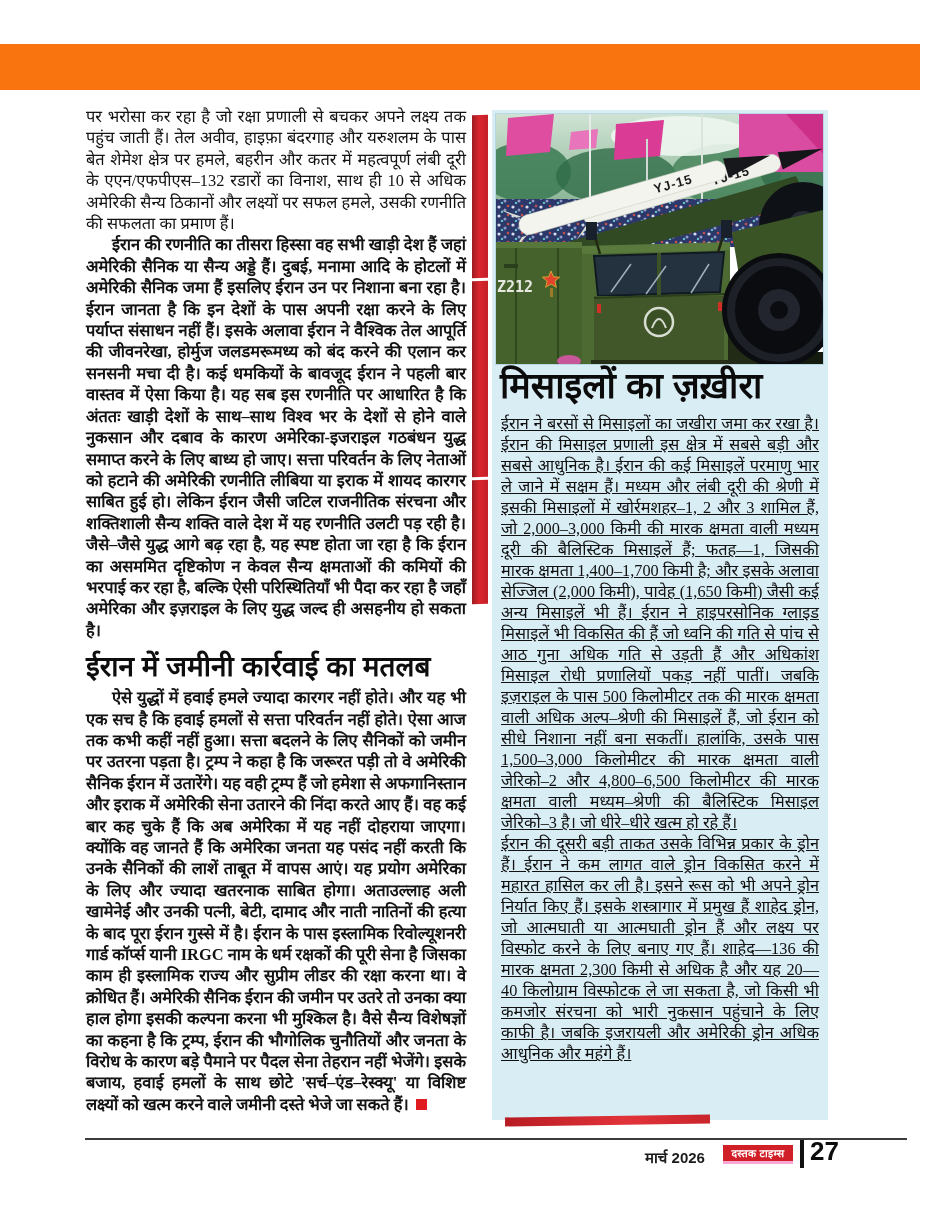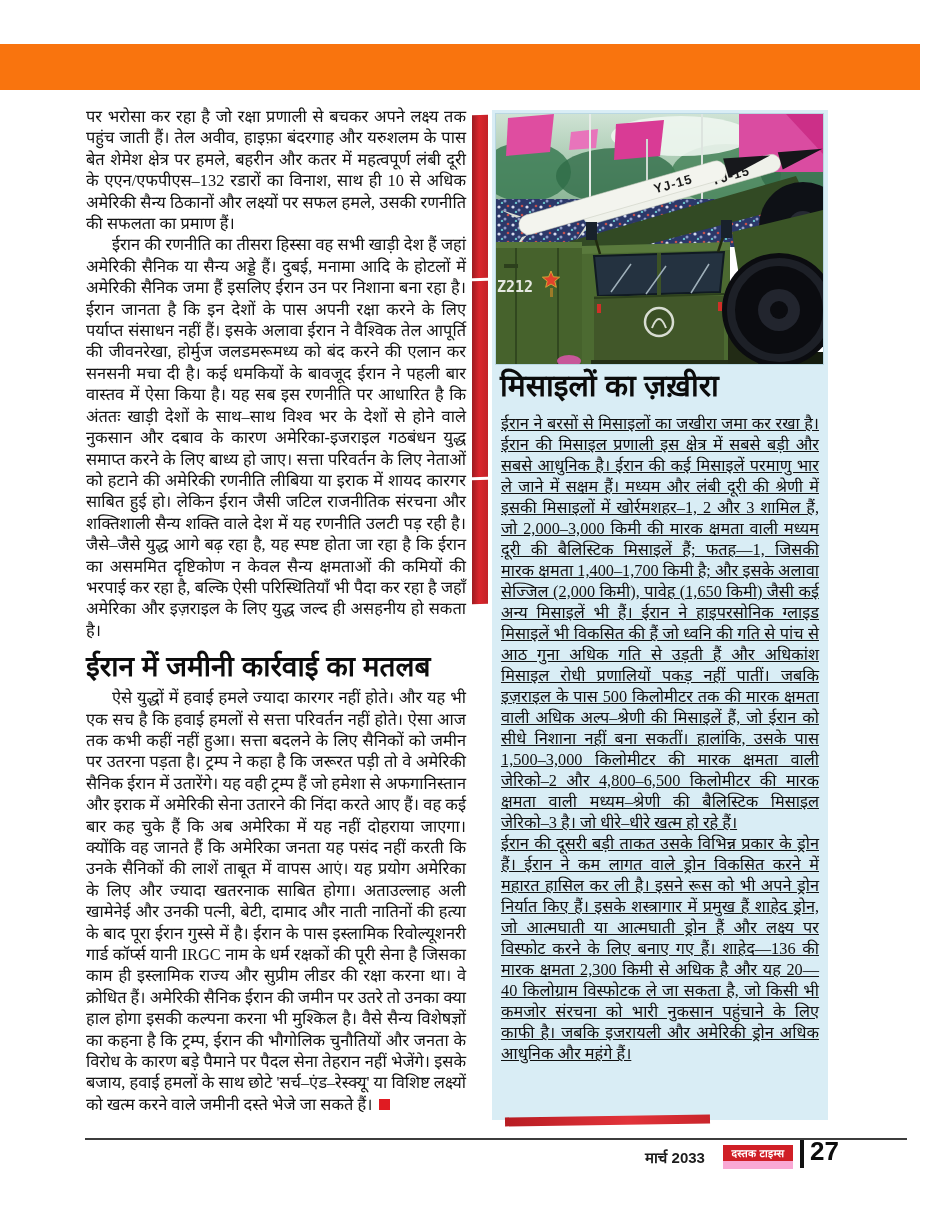--- a/index.html
+++ b/index.html
@@ -5,51 +5,51 @@
   html,body{margin:0;padding:0;background:#ffffff;}
   .page{position:relative;width:945px;height:1223px;background:#ffffff;overflow:hidden;
         font-family:"Liberation Serif","DejaVu Serif",serif;color:#141414;}
 
   .orange-bar{position:absolute;left:0;top:44px;width:920px;height:46px;background:#f9740e;}
 
   
   .left-col{position:absolute;left:86px;top:106px;width:380px;
             font-size:16.4px;line-height:21.4px;text-align:justify;color:#131313;}
   .left-col p{margin:0;}
-  .left-col p.indent{text-indent:26px;}
+  .left-col p.indent{text-indent:26px;font-weight:bold;}
   .section-heading{font-family:"Liberation Sans","DejaVu Sans",sans-serif;font-weight:700;
                    font-size:28px;line-height:25px;margin:13px 0 8px 0;text-align:left;color:#0d0d0d;}
   .end-mark{display:inline-block;width:11px;height:11px;background:#e01b22;margin-left:7px;}
 
   
   .divider{position:absolute;left:472px;top:115px;width:16px;}
   .divider .seg{width:16px;background:linear-gradient(90deg,#9c1b20,#da262d 45%,#c22127);
                 margin-bottom:3px;transform:skewY(-2deg);}
   .divider .s1{height:163px;} .divider .s2{height:196px;} .divider .s3{height:124px;}
 
   
   .sidebar{position:absolute;left:492px;top:110px;width:336px;height:1010px;background:#d9edf5;}
   .photo-frame{position:absolute;left:4px;top:4px;width:327px;height:250px;background:#ffffff;
                outline:1px solid #b9d7e2;}
   .sidebar-heading{position:absolute;left:8px;top:258px;width:322px;
                    font-family:"Liberation Sans","DejaVu Sans",sans-serif;font-weight:700;
-                   font-size:30px;line-height:36px;color:#0b0b0b;}
+                   font-size:36px;line-height:36px;color:#0b0b0b;}
   .sidebar-text{position:absolute;left:9px;top:303px;width:318px;
                 font-size:16.3px;line-height:21px;text-align:justify;color:#101010;}
   .sidebar-text p{margin:0;text-decoration:underline;}
 
   .red-stroke{position:absolute;left:505px;top:1116px;width:205px;height:9px;
               background:linear-gradient(90deg,#b71c22,#e2333a 60%,#c9252b);transform:rotate(-0.8deg);}
 
   
   .footer-rule{position:absolute;left:85px;top:1138px;width:822px;height:2px;background:#3c3c3c;}
   .footer-date{position:absolute;left:645px;top:1147px;font-family:"Liberation Sans","DejaVu Sans",sans-serif;
                font-weight:700;font-size:15px;color:#1c1c1c;}
   .magazine-badge{position:absolute;left:723px;top:1145px;width:70px;height:16px;background:#d01f26;
-                  border-bottom:8px solid #f9a8d4;color:#ffffff;text-align:center;
+                  border-bottom:3px solid #f9a8d4;color:#ffffff;text-align:center;
                   font-family:"Liberation Sans","DejaVu Sans",sans-serif;font-weight:700;
                   font-size:10.5px;line-height:16px;letter-spacing:.3px;white-space:nowrap;overflow:hidden;}
   .footer-sep{position:absolute;left:800px;top:1140px;width:4px;height:28px;background:#111111;}
   .page-num{position:absolute;left:810px;top:1136px;font-family:"Liberation Sans","DejaVu Sans",sans-serif;
             font-weight:700;font-size:26px;color:#0d0d0d;}
 </style>
 </head>
 <body>
 
 <div class="page">
@@ -175,18 +175,18 @@
     <div class="sidebar-heading">मिसाइलों का ज़ख़ीरा</div>
     <div class="sidebar-text">
       <p>ईरान ने बरसों से मिसाइलों का जखीरा जमा कर रखा है। ईरान की मिसाइल प्रणाली इस क्षेत्र में सबसे बड़ी और सबसे आधुनिक है। ईरान की कई मिसाइलें परमाणु भार ले जाने में सक्षम हैं। मध्यम और लंबी दूरी की श्रेणी में इसकी मिसाइलों में खोर्रमशहर–1, 2 और 3 शामिल हैं, जो 2,000–3,000 किमी की मारक क्षमता वाली मध्यम दूरी की बैलिस्टिक मिसाइलें हैं; फतह—1, जिसकी मारक क्षमता 1,400–1,700 किमी है; और इसके अलावा सेज्जिल (2,000 किमी), पावेह (1,650 किमी) जैसी कई अन्य मिसाइलें भी हैं। ईरान ने हाइपरसोनिक ग्लाइड मिसाइलें भी विकसित की हैं जो ध्वनि की गति से पांच से आठ गुना अधिक गति से उड़ती हैं और अधिकांश मिसाइल रोधी प्रणालियों पकड़ नहीं पातीं। जबकि इज़राइल के पास 500 किलोमीटर तक की मारक क्षमता वाली अधिक अल्प–श्रेणी की मिसाइलें हैं, जो ईरान को सीधे निशाना नहीं बना सकतीं। हालांकि, उसके पास 1,500–3,000 किलोमीटर की मारक क्षमता वाली जेरिको–2 और 4,800–6,500 किलोमीटर की मारक क्षमता वाली मध्यम–श्रेणी की बैलिस्टिक मिसाइल जेरिको–3 है। जो धीरे–धीरे खत्म हो रहे हैं।</p>
       <p>ईरान की दूसरी बड़ी ताकत उसके विभिन्न प्रकार के ड्रोन हैं। ईरान ने कम लागत वाले ड्रोन विकसित करने में महारत हासिल कर ली है। इसने रूस को भी अपने ड्रोन निर्यात किए हैं। इसके शस्त्रागार में प्रमुख हैं शाहेद ड्रोन, जो आत्मघाती या आत्मघाती ड्रोन हैं और लक्ष्य पर विस्फोट करने के लिए बनाए गए हैं। शाहेद—136 की मारक क्षमता 2,300 किमी से अधिक है और यह 20—40 किलोग्राम विस्फोटक ले जा सकता है, जो किसी भी कमजोर संरचना को भारी नुकसान पहुंचाने के लिए काफी है। जबकि इजरायली और अमेरिकी ड्रोन अधिक आधुनिक और महंगे हैं।</p>
     </div>
   </div>
 
   <div class="red-stroke"></div>
 
   <div class="footer-rule"></div>
-  <div class="footer-date">मार्च 2033</div>
+  <div class="footer-date">मार्च 2026</div>
   <div class="magazine-badge">दस्तक टाइम्स</div>
   <div class="footer-sep"></div>
   <div class="page-num">27</div>
 
 </div>
 
 </body></html>

